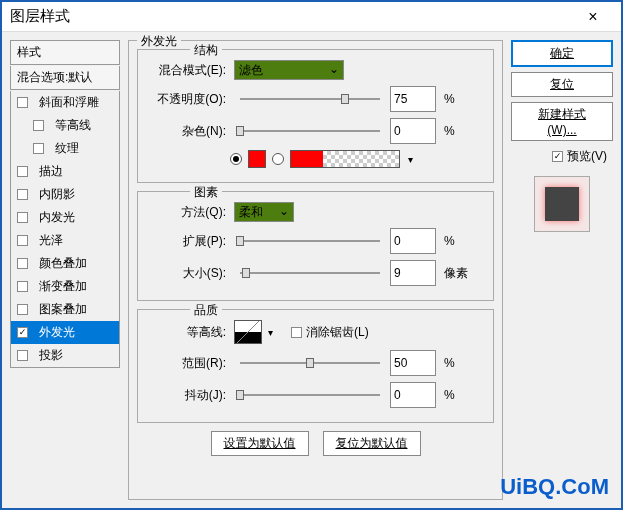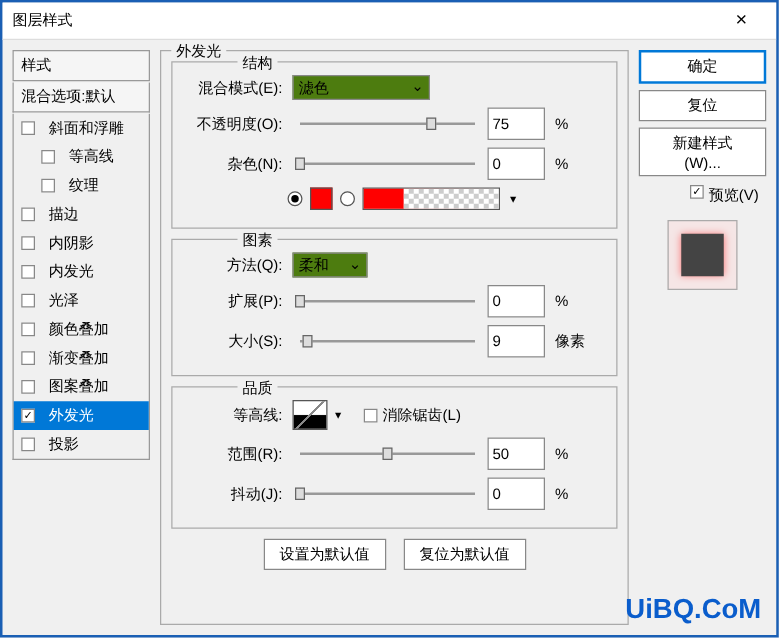--- a/index.html
+++ b/index.html
@@ -1,18 +1,18 @@
 <!DOCTYPE html>
 <html><head>
 <meta charset="utf-8">
 <style>
 * { box-sizing: border-box; margin: 0; padding: 0; font-family: "Microsoft YaHei", "SimSun", sans-serif; font-size: 12px; }
 body { background: #f0f0f0; width: 623px; height: 510px; border: 2px solid #1a5fb4; position: relative; }
 .titlebar { background: #fff; height: 30px; display: flex; align-items: center; justify-content: space-between; padding: 0 8px; border-bottom: 1px solid #ddd; }
-.titlebar-title { font-size: 12px; }
+.titlebar-title { font-size: 15px; }
 .close-btn { width: 40px; height: 28px; display: flex; align-items: center; justify-content: center; cursor: pointer; font-size: 16px; }
 .content { display: flex; padding: 8px; gap: 8px; height: calc(100% - 30px); }
 .left-panel { width: 110px; }
 .styles-header { background: #f5f5f5; border: 1px solid #999; padding: 3px 6px; margin-bottom: 1px; }
 .blend-header { background: #f5f5f5; border: 1px solid #999; border-top: none; padding: 3px 6px; margin-bottom: 1px; }
 .style-list { border: 1px solid #999; border-top: none; }
 .style-item { padding: 3px 6px; display: flex; align-items: center; gap: 11px; cursor: pointer; }
 .style-item.indented { padding-left: 22px; }
 .style-item.selected { background: #0078d7; color: #fff; }
 .chk { width: 11px; height: 11px; border: 1px solid #888; background: #fff; display: inline-flex; align-items: center; justify-content: center; font-size: 9px; line-height: 1; }
@@ -33,26 +33,26 @@
 .radio { width: 12px; height: 12px; border-radius: 50%; border: 1px solid #555; display: inline-flex; align-items: center; justify-content: center; background: #fff; }
 .radio.on::after { content: ""; width: 6px; height: 6px; background: #000; border-radius: 50%; }
 .swatch { width: 18px; height: 18px; border: 1px solid #555; }
 .gradient-bar { width: 110px; height: 18px; border: 1px solid #555; display: flex; }
 .grad-red { background: #ff0000; width: 30%; height: 100%; }
 .grad-trans { flex: 1; height: 100%; background: repeating-conic-gradient(#ccc 0 25%, #fff 0 50%) 0 0/8px 8px, linear-gradient(to right, rgba(255,0,0,0.6), rgba(255,0,0,0)); background-blend-mode: normal; }
 .grad-arrow { font-size: 10px; margin-left: 2px; }
 .contour-box { width: 28px; height: 24px; border: 1px solid #555; background: linear-gradient(to bottom,#fff 48%,#000 52%); position: relative; margin-right: 2px; }
 .contour-box::after { content: ""; position: absolute; inset: 0; background: linear-gradient(135deg, transparent 48%, #888 48% 52%, transparent 52%); }
 .contour-arrow { font-size: 10px; }
-.btn { border: 1px solid #888; background: #fff; padding: 3px 12px; cursor: pointer; }
+.btn { border: 1px solid #888; background: #fff; padding: 3px 12px; cursor: pointer; text-decoration: underline; }
 .btn-row { display: flex; gap: 14px; justify-content: center; margin-top: 4px; }
 .right-panel { width: 102px; display: flex; flex-direction: column; gap: 5px; align-items: center; }
 .right-panel .btn { width: 100%; text-align: center; }
 .btn-primary { border: 2px solid #0078d7; }
-.preview-chk-row { display: flex; gap: 4px; margin-top: 2px; align-self: flex-end; margin-right: 6px; }
+.preview-chk-row { display: flex; align-items: center; gap: 4px; margin-top: 2px; align-self: flex-end; margin-right: 6px; }
 .preview-box { width: 56px; height: 56px; background: #f5e6e6; border: 1px solid #aaa; display: flex; align-items: center; justify-content: center; margin-top: 6px; }
 .preview-inner { width: 34px; height: 34px; background: #444; box-shadow: 0 0 6px rgba(255,0,0,0.5); }
 .watermark { position: absolute; bottom: 8px; right: 12px; color: #0a5dcc; font-weight: bold; font-size: 22px; }
 .outer-fieldset { border: 1px solid #aaa; padding: 8px 8px 10px; position: relative; height: 100%; }
 .outer-title { position: absolute; top: -8px; left: 8px; background: #f0f0f0; padding: 0 4px; }
 </style>
 </head>
 <body>
 
 <div class="titlebar">

